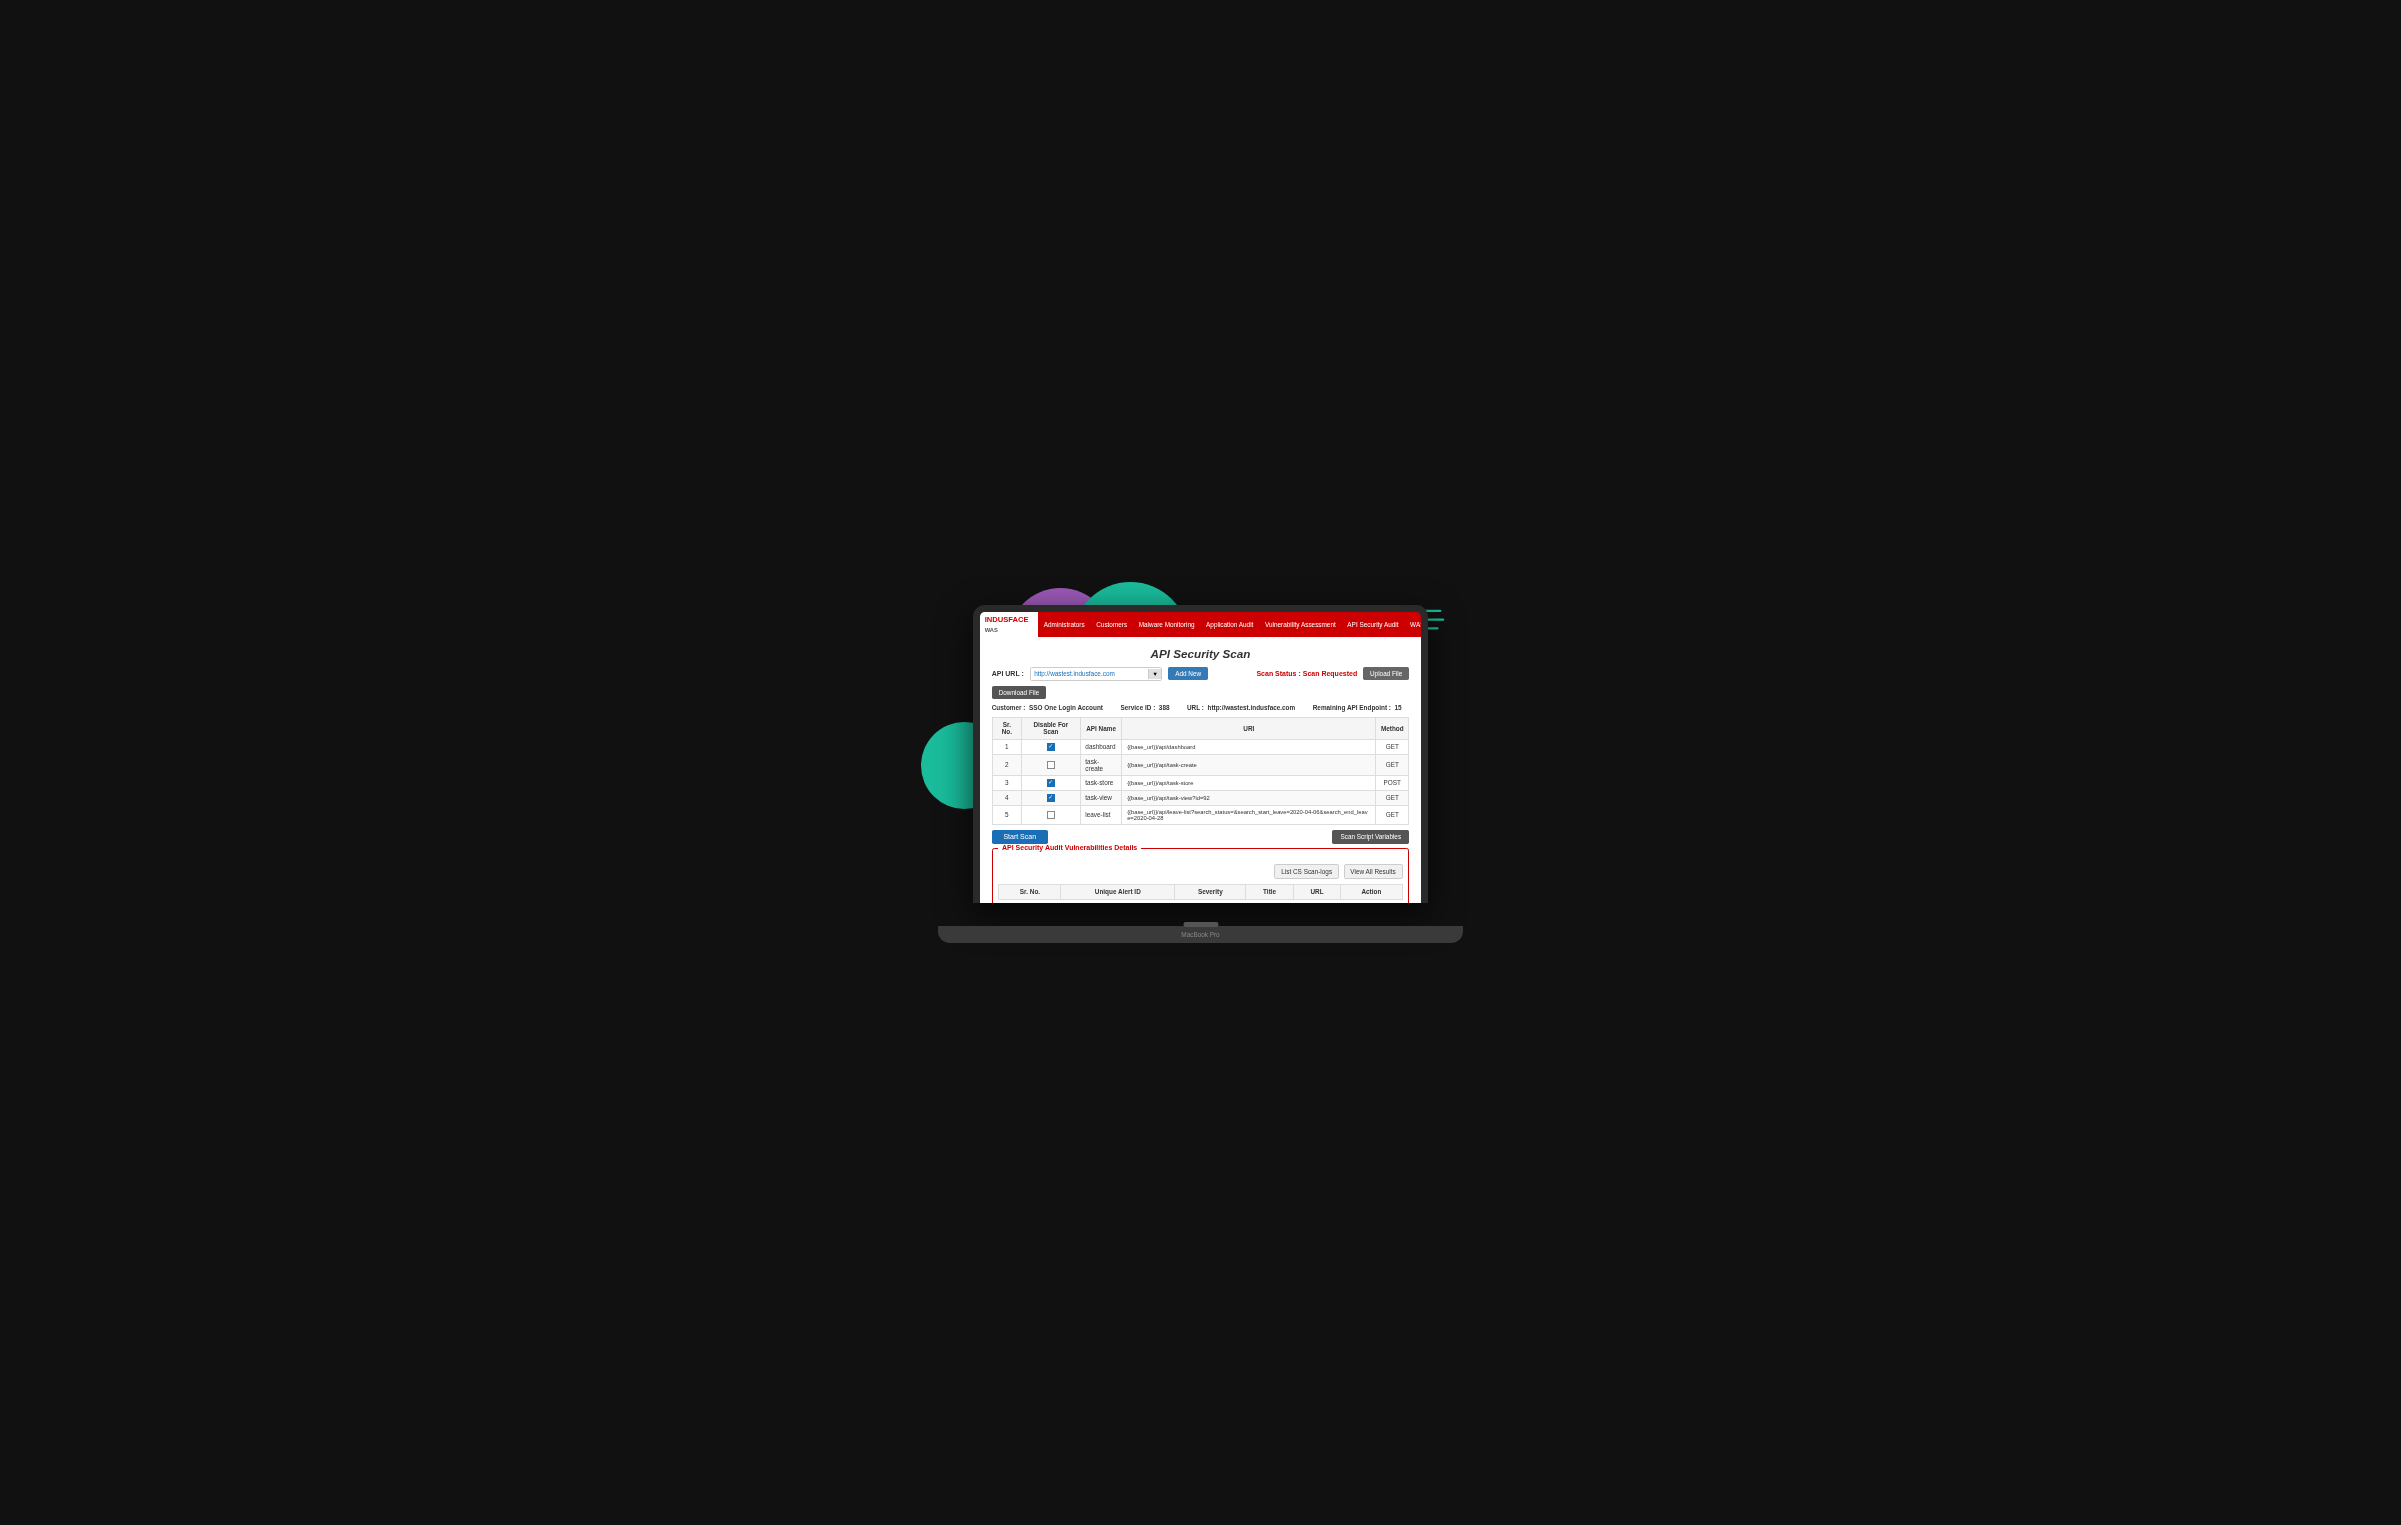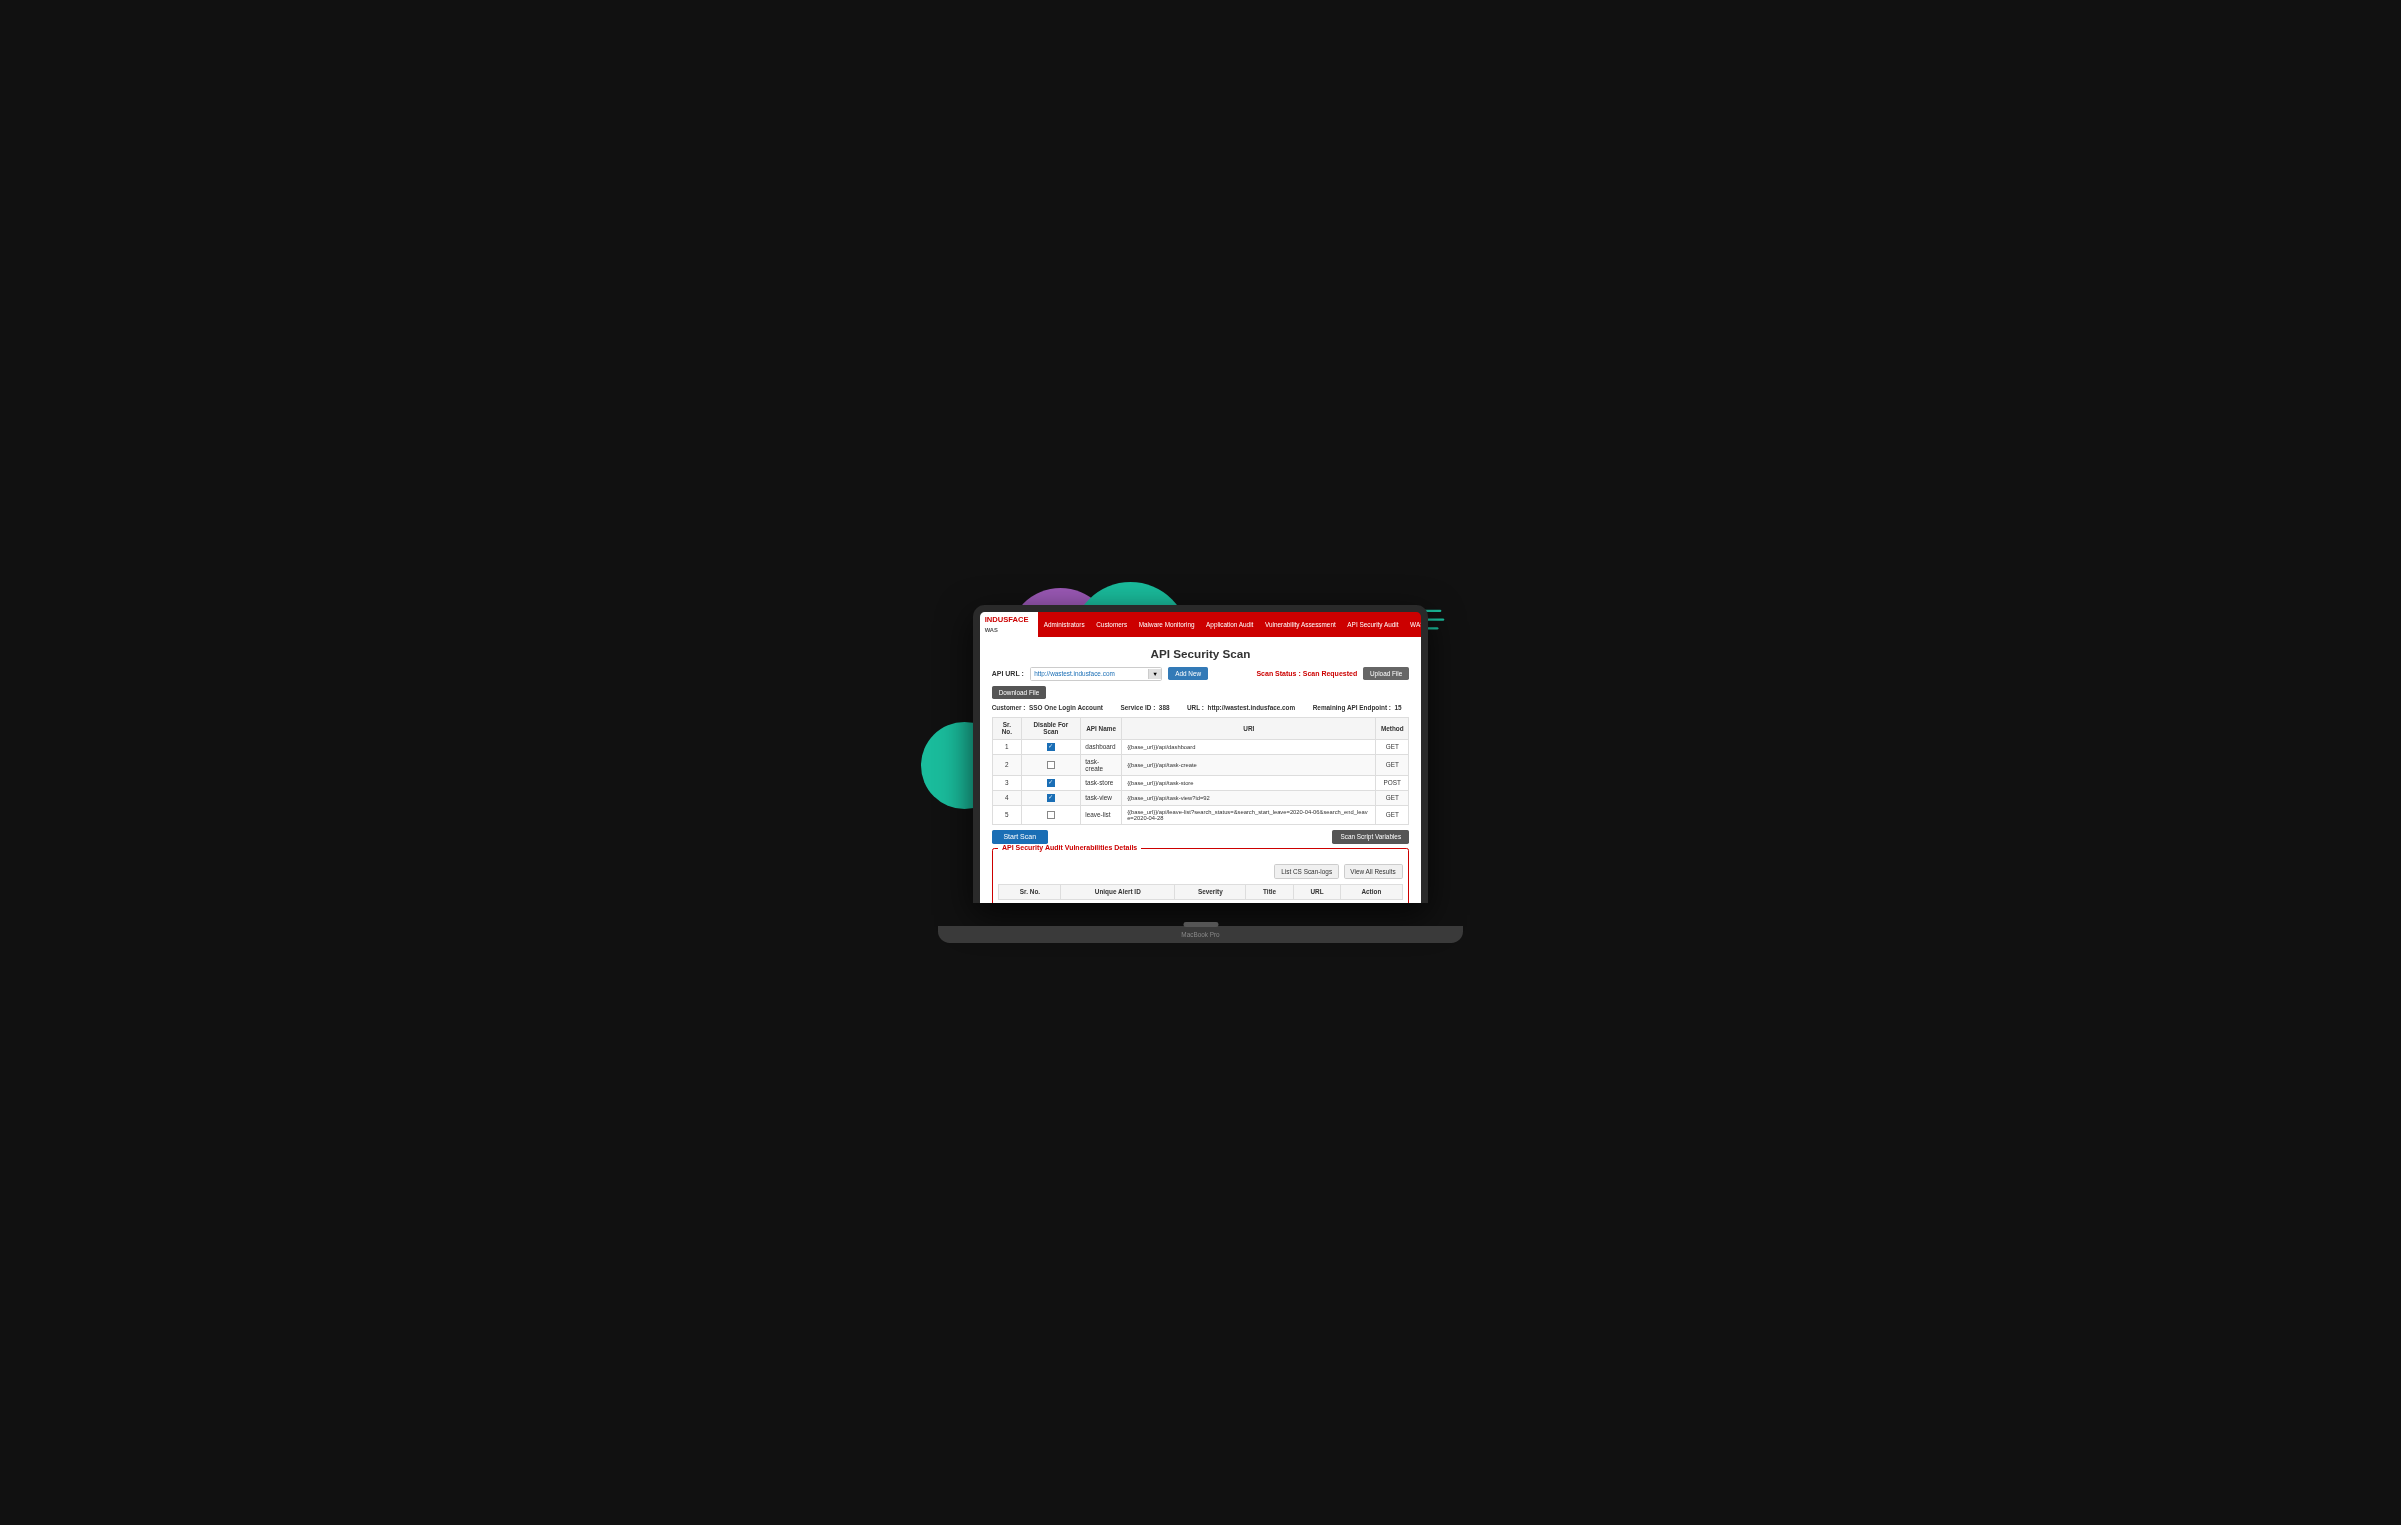--- a/index.html
+++ b/index.html
@@ -132,20 +132,21 @@
     .main-content {
       padding: 5.8px 11.7px;
       background: #fff;
     }
     .page-title {
       text-align: center;
       font-size: 11.7px;
       font-weight: bold;
       color: #333;
       margin: 4.7px 0 7px 0;
+      font-style: italic;
     }
 
     
     .api-url-bar {
       display: flex;
       align-items: center;
       gap: 5.8px;
       margin-bottom: 4.7px;
       flex-wrap: wrap;
     }

